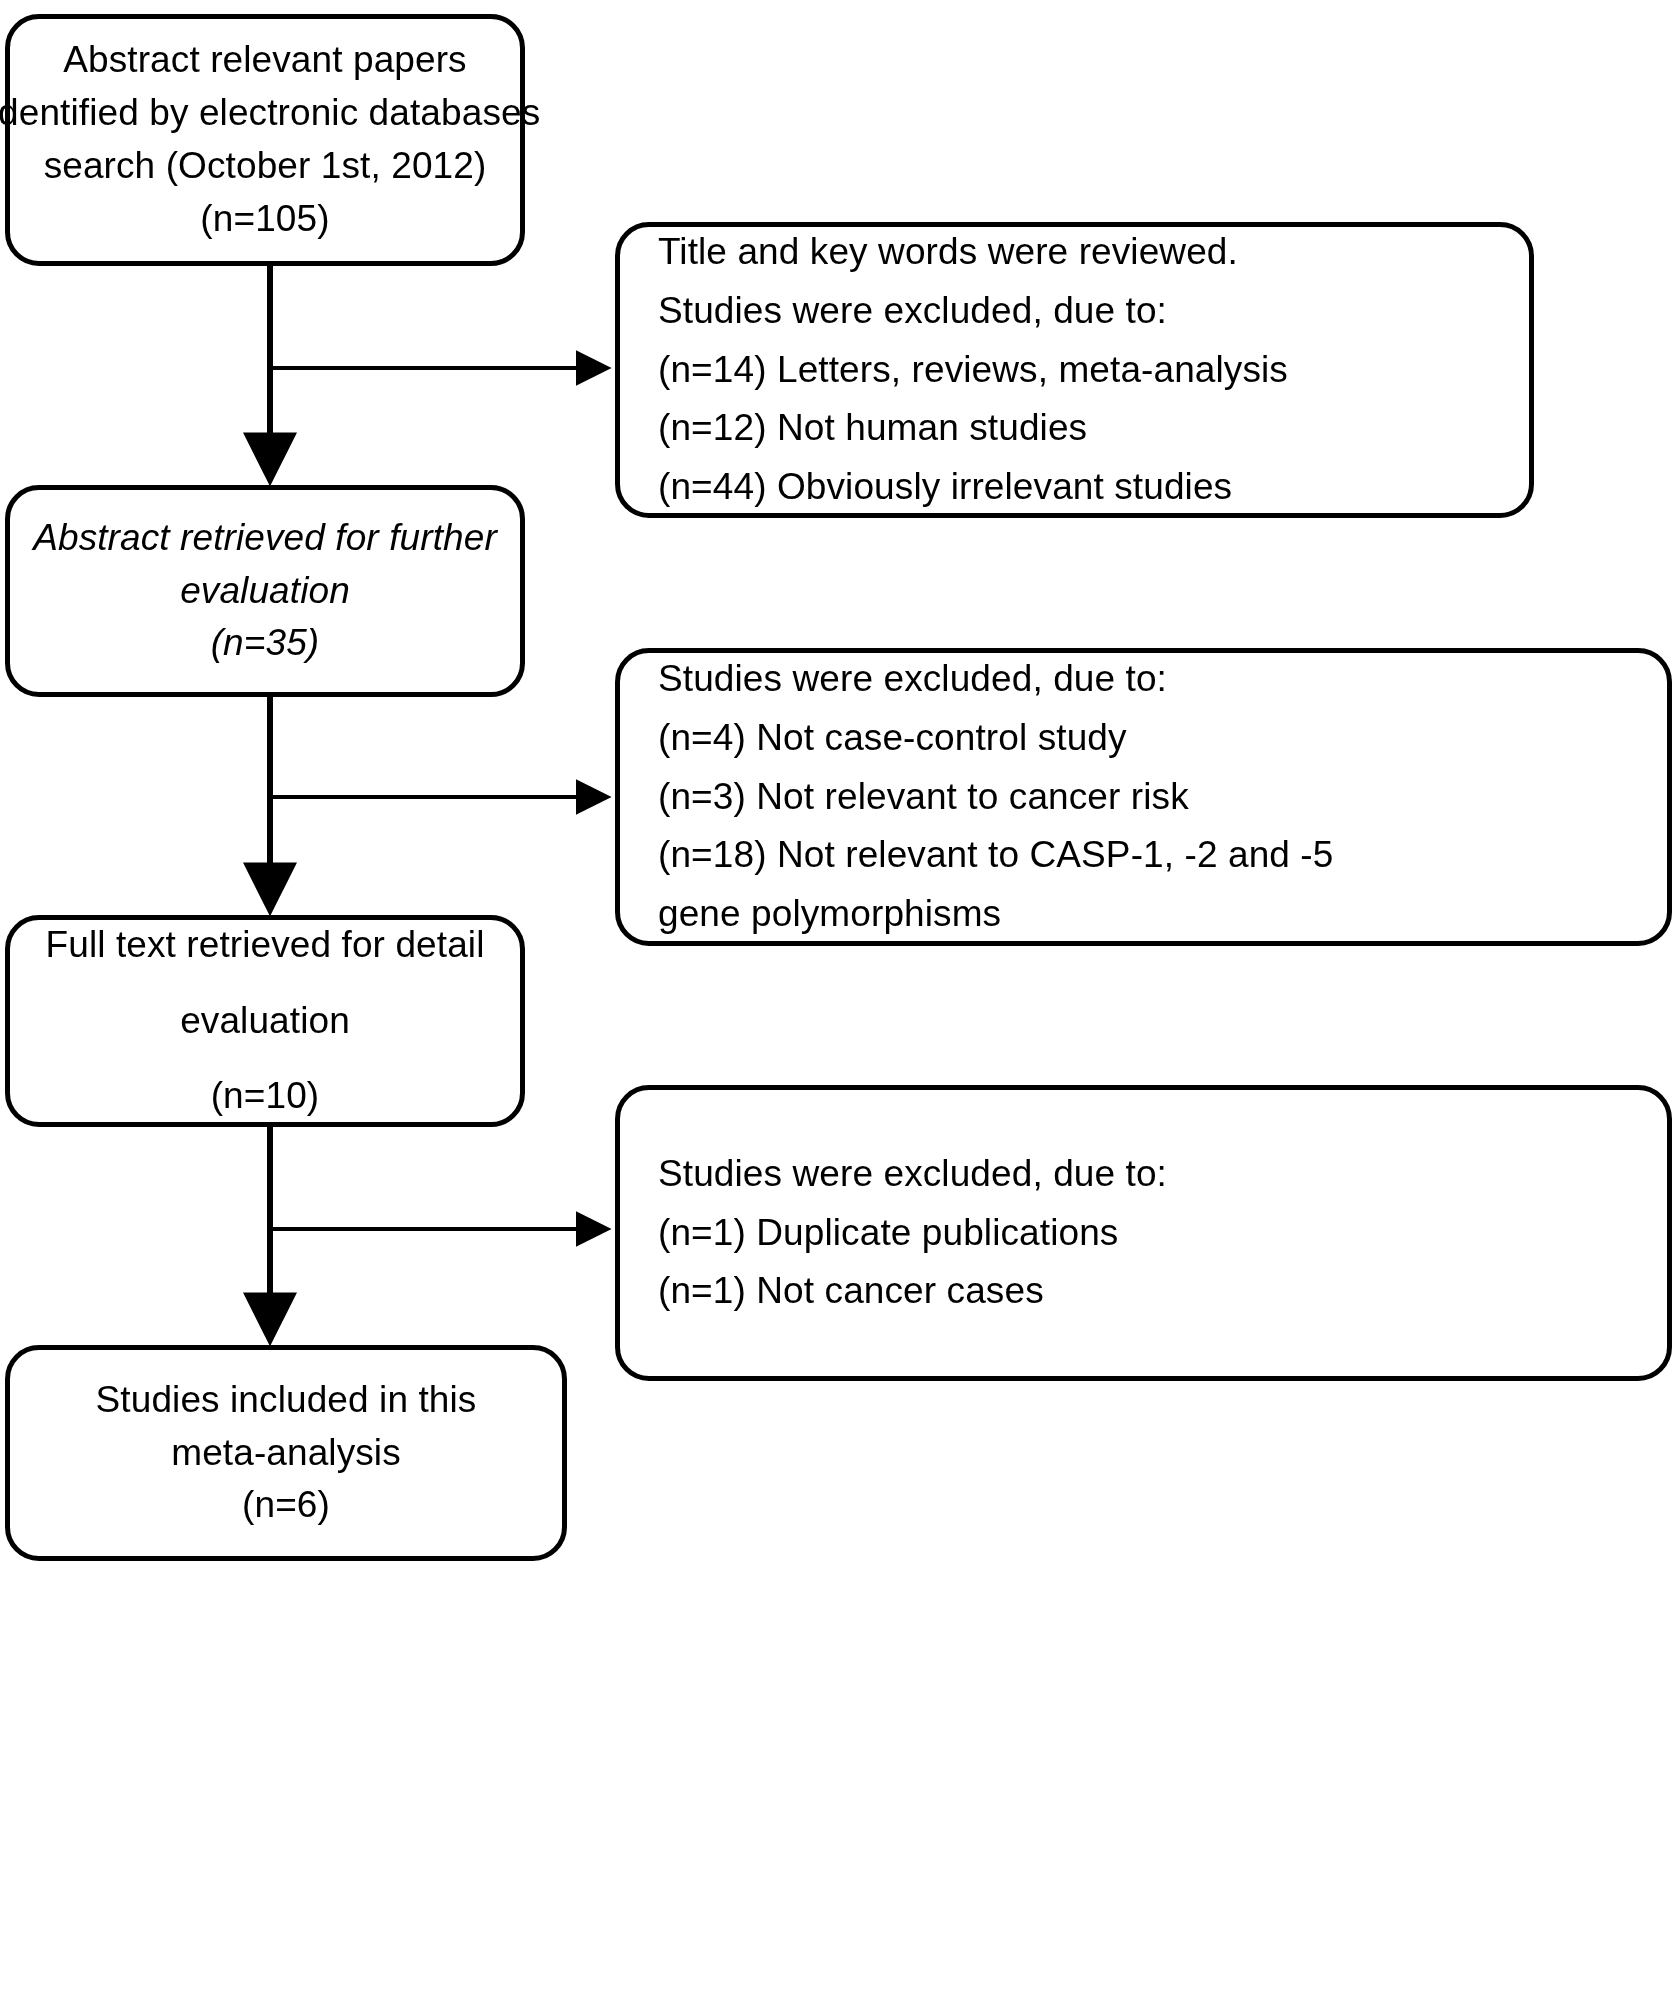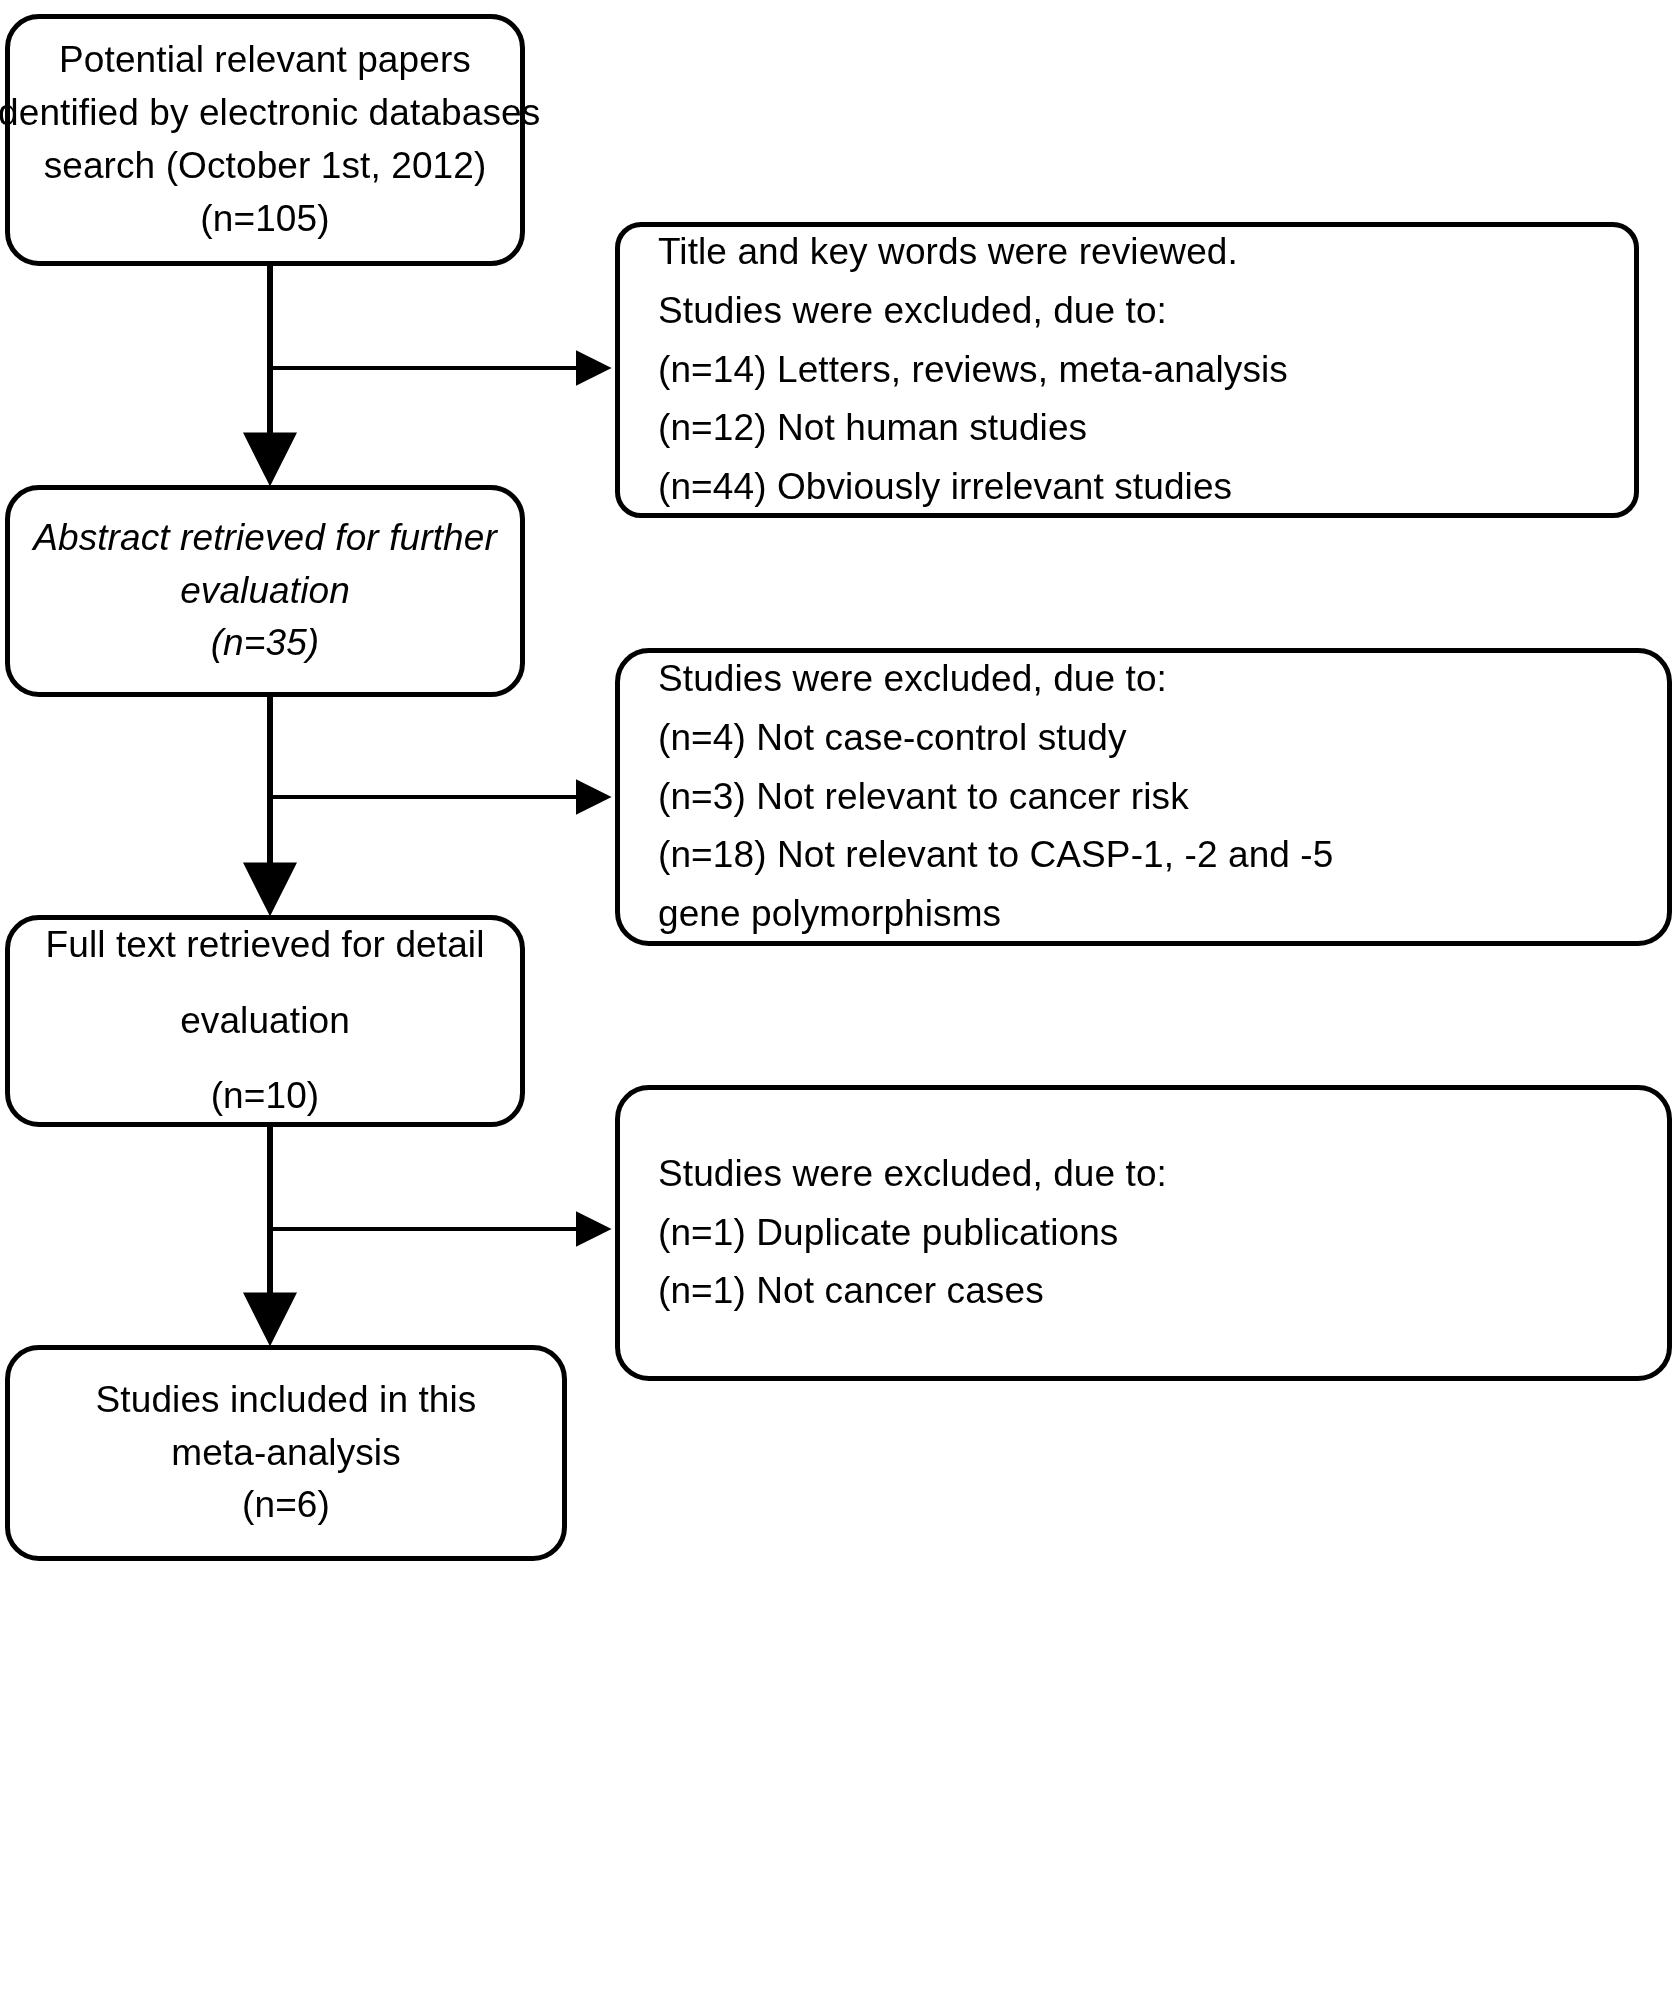--- a/index.html
+++ b/index.html
@@ -57,21 +57,21 @@
     padding: 5px 0;
   }
 
   
   #stage-0 { left: 5px;  top: 14px;   width: 520px; height: 252px; }
   #stage-1 { left: 5px;  top: 485px;  width: 520px; height: 212px; font-style: italic; }
   #stage-2 { left: 5px;  top: 915px;  width: 520px; height: 212px; gap: 23px; }
   #stage-3 { left: 5px;  top: 1345px; width: 562px; height: 216px; }
 
   
-  #excl-0 { left: 615px; top: 222px;  width: 1024px; height: 296px; border-radius: 26px; }
+  #excl-0 { left: 615px; top: 222px;  width: 919px; height: 296px; }
   #excl-1 { left: 615px; top: 648px;  width: 1057px; height: 298px; }
   #excl-2 { left: 615px; top: 1085px; width: 1057px; height: 296px; }
 </style>
 </head>
 <body>
 
 <div id="page">
 
   <svg id="wires" viewBox="0 0 1677 2009">
     <defs>
@@ -83,21 +83,21 @@
     <line x1="270" y1="266" x2="270" y2="478" stroke="#000000" stroke-width="6" marker-end="url(#arrowhead)"></line>
     <line x1="270" y1="697" x2="270" y2="908" stroke="#000000" stroke-width="6" marker-end="url(#arrowhead)"></line>
     <line x1="270" y1="1127" x2="270" y2="1338" stroke="#000000" stroke-width="6" marker-end="url(#arrowhead)"></line>
 
     <line x1="270" y1="368" x2="606" y2="368" stroke="#000000" stroke-width="4" marker-end="url(#arrowhead)"></line>
     <line x1="270" y1="797" x2="606" y2="797" stroke="#000000" stroke-width="4" marker-end="url(#arrowhead)"></line>
     <line x1="270" y1="1229" x2="606" y2="1229" stroke="#000000" stroke-width="4" marker-end="url(#arrowhead)"></line>
   </svg>
 
   <div class="node stage" id="stage-0">
-    <div class="line">Potential relevant papers</div>
+    <div class="line">Abstract relevant papers</div>
     <div class="line">identified by electronic databases</div>
     <div class="line">search (October 1st, 2012)</div>
     <div class="line">(n=105)</div>
   </div>
 
   <div class="node stage" id="stage-1">
     <div class="line">Abstract retrieved for further</div>
     <div class="line">evaluation</div>
     <div class="line">(n=35)</div>
   </div>

